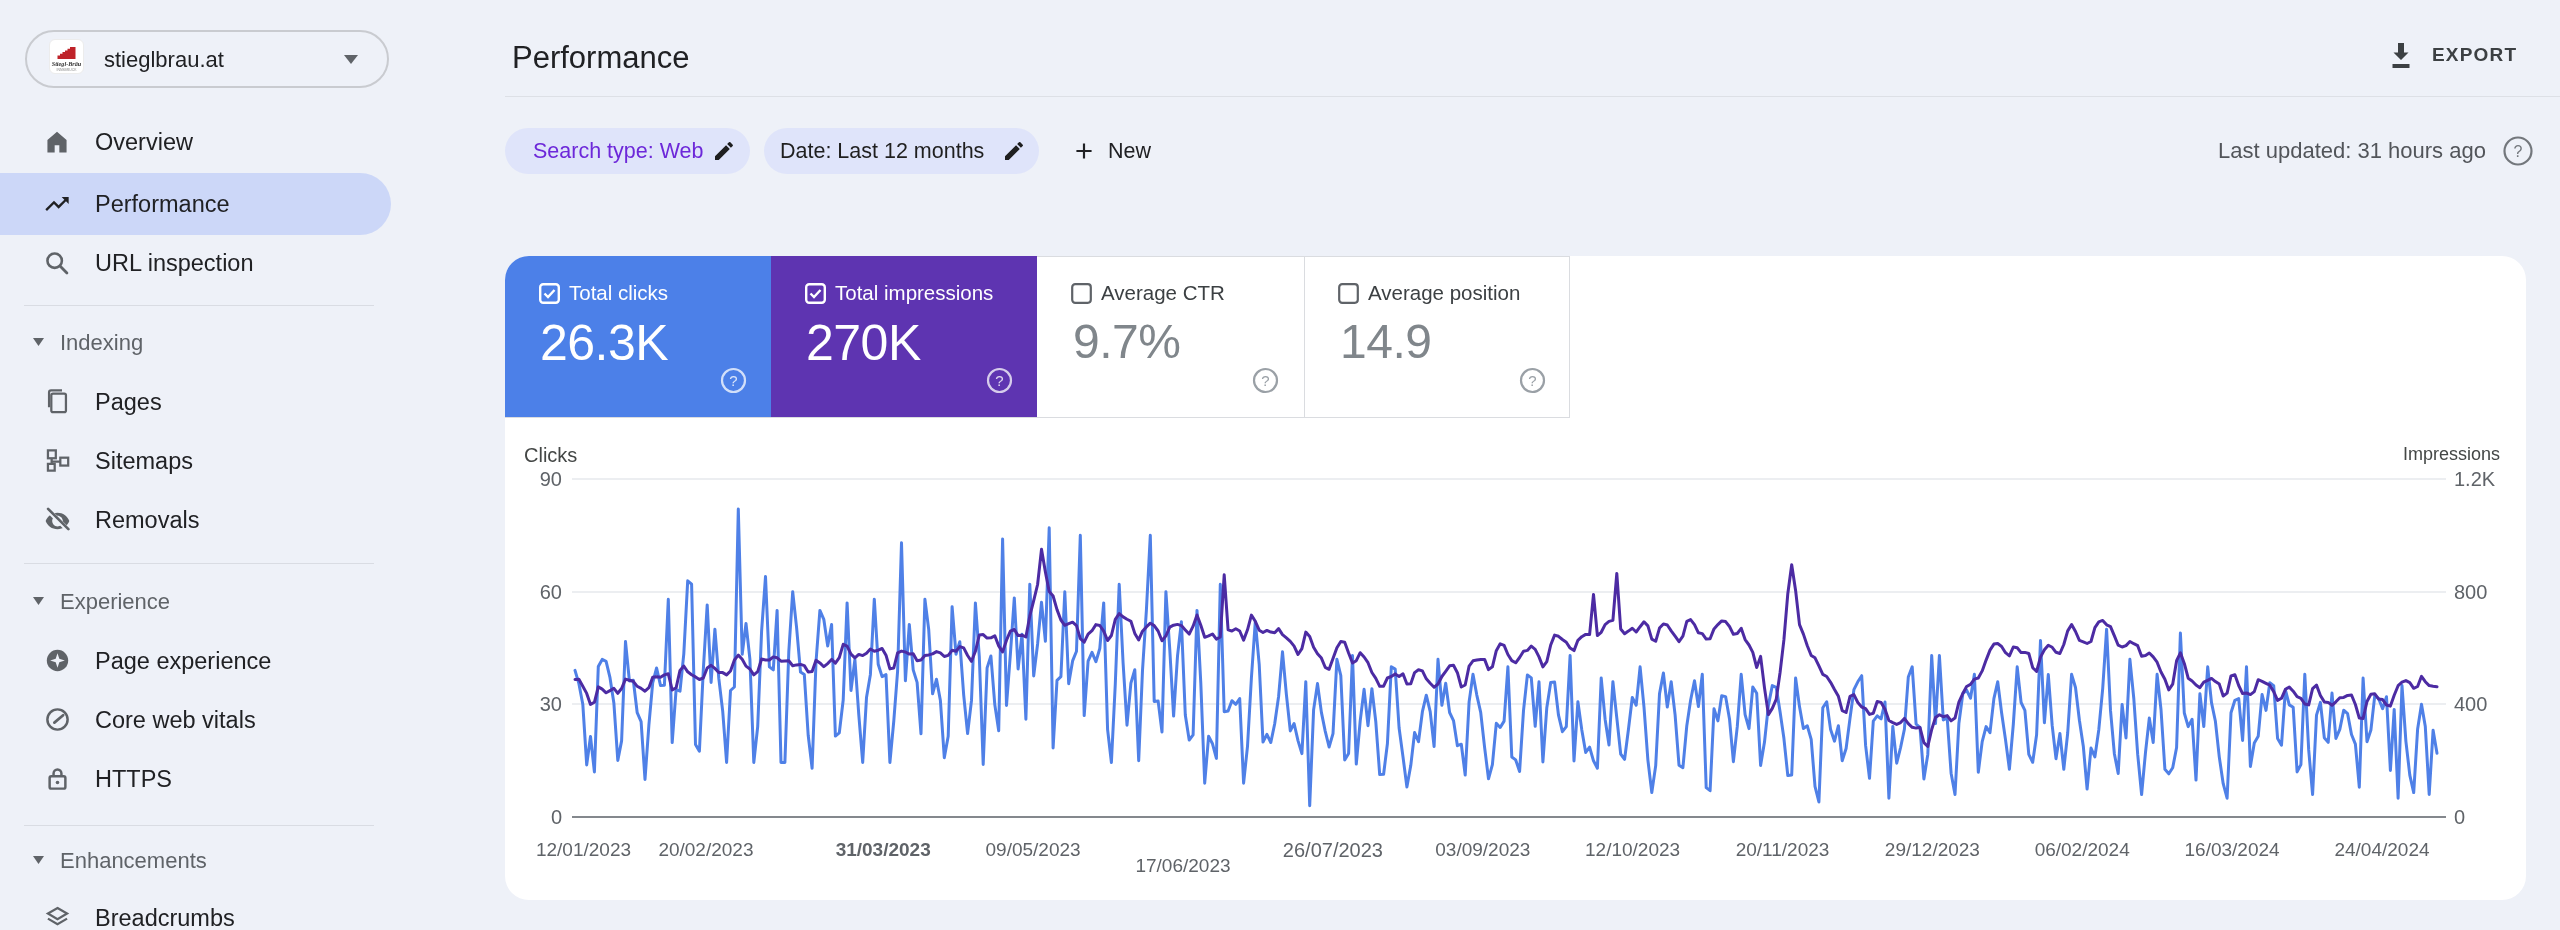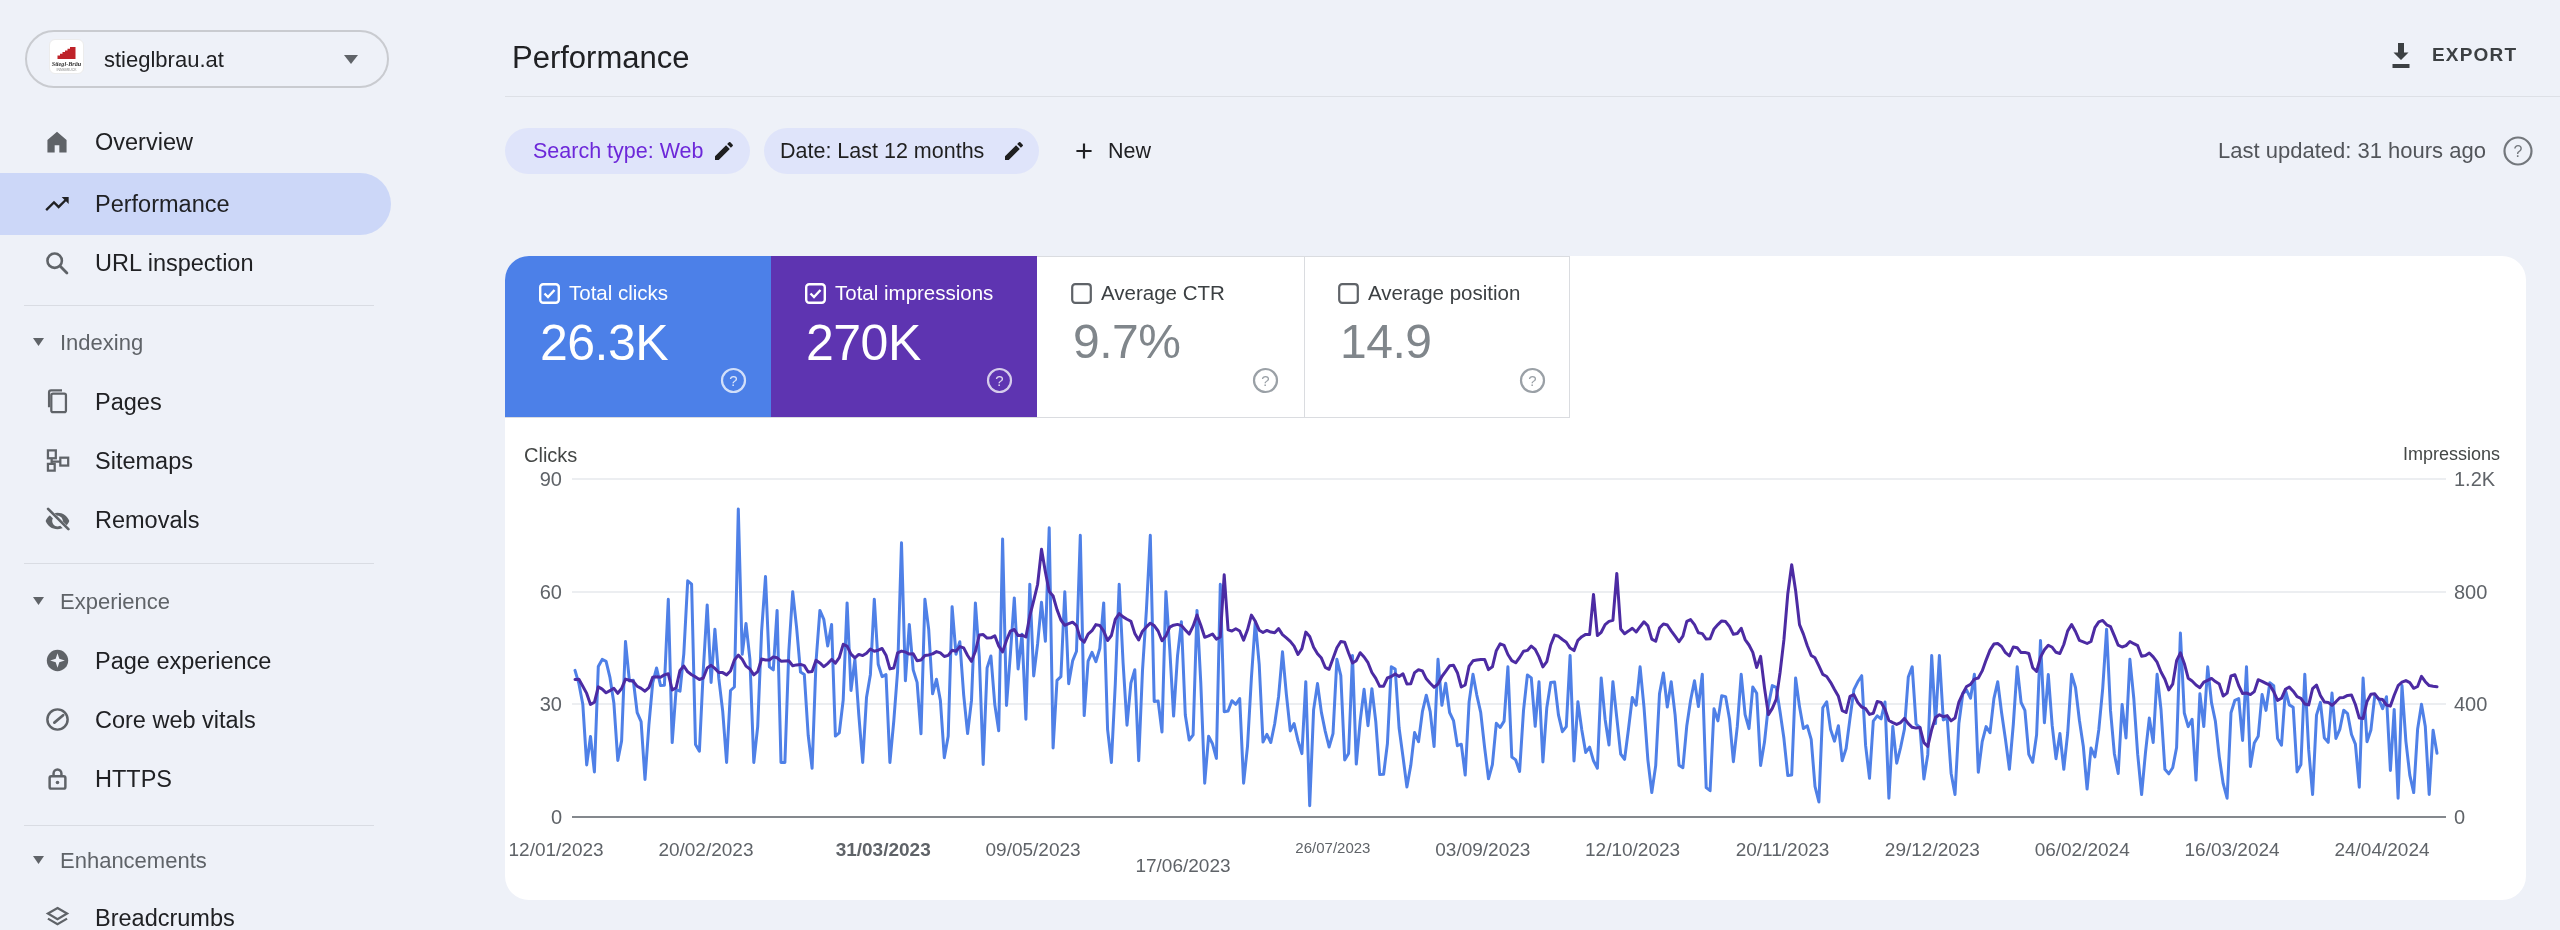--- a/index.html
+++ b/index.html
@@ -207,26 +207,26 @@
 <div class="abs vc" style="left:2454px; top:592px; font-size:20px; color:#5f6368;">800</div>
 <div class="abs vc" style="left:2454px; top:704px; font-size:20px; color:#5f6368;">400</div>
 <div class="abs vc" style="left:2454px; top:817px; font-size:20px; color:#5f6368;">0</div>
 
 <div class="abs" style="left:572px; top:478px; width:1874px; height:2px; background:#eceef1;"></div>
 <div class="abs" style="left:572px; top:591px; width:1874px; height:2px; background:#eceef1;"></div>
 <div class="abs" style="left:572px; top:703px; width:1874px; height:2px; background:#eceef1;"></div>
 <div class="abs" style="left:572px; top:816px; width:1874px; height:2px; background:#84888d;"></div>
 
 <div id="dates">
-    <div class="abs" style="left:508.5px; top:839px; width:150px; text-align:left; font-size:19px; color:#5f6368;">12/01/2023</div>
+    <div class="abs" style="left:508.5px; top:839px; width:150px; text-align:center; font-size:19px; color:#5f6368;">12/01/2023</div>
     <div class="abs" style="left:658.4px; top:839px; width:150px; text-align:left; font-size:19px; color:#5f6368;">20/02/2023</div>
     <div class="abs" style="left:808.2px; top:839px; width:150px; text-align:center; font-size:19px; color:#5f6368;font-weight:bold;">31/03/2023</div>
     <div class="abs" style="left:958.1px; top:839px; width:150px; text-align:center; font-size:19px; color:#5f6368;">09/05/2023</div>
     <div class="abs" style="left:1108.0px; top:839px; width:150px; text-align:center; font-size:19px; color:#5f6368;margin-top:16px;">17/06/2023</div>
-    <div class="abs" style="left:1257.9px; top:839px; width:150px; text-align:center; font-size:15px; color:#5f6368;">26/07/2023</div>
+    <div class="abs" style="left:1257.9px; top:839px; width:150px; text-align:center; font-size:20px; color:#5f6368;">26/07/2023</div>
     <div class="abs" style="left:1407.8px; top:839px; width:150px; text-align:center; font-size:19px; color:#5f6368;">03/09/2023</div>
     <div class="abs" style="left:1557.6px; top:839px; width:150px; text-align:center; font-size:19px; color:#5f6368;">12/10/2023</div>
     <div class="abs" style="left:1707.5px; top:839px; width:150px; text-align:center; font-size:19px; color:#5f6368;">20/11/2023</div>
     <div class="abs" style="left:1857.4px; top:839px; width:150px; text-align:center; font-size:19px; color:#5f6368;">29/12/2023</div>
     <div class="abs" style="left:2007.2px; top:839px; width:150px; text-align:center; font-size:19px; color:#5f6368;">06/02/2024</div>
     <div class="abs" style="left:2157.1px; top:839px; width:150px; text-align:center; font-size:19px; color:#5f6368;">16/03/2024</div>
     <div class="abs" style="left:2307.0px; top:839px; width:150px; text-align:center; font-size:19px; color:#5f6368;">24/04/2024</div>
   </div>
 
 <svg class="abs" style="left:560px; top:450px;" width="1900" height="380" viewBox="560 450 1900 380" fill="none">

